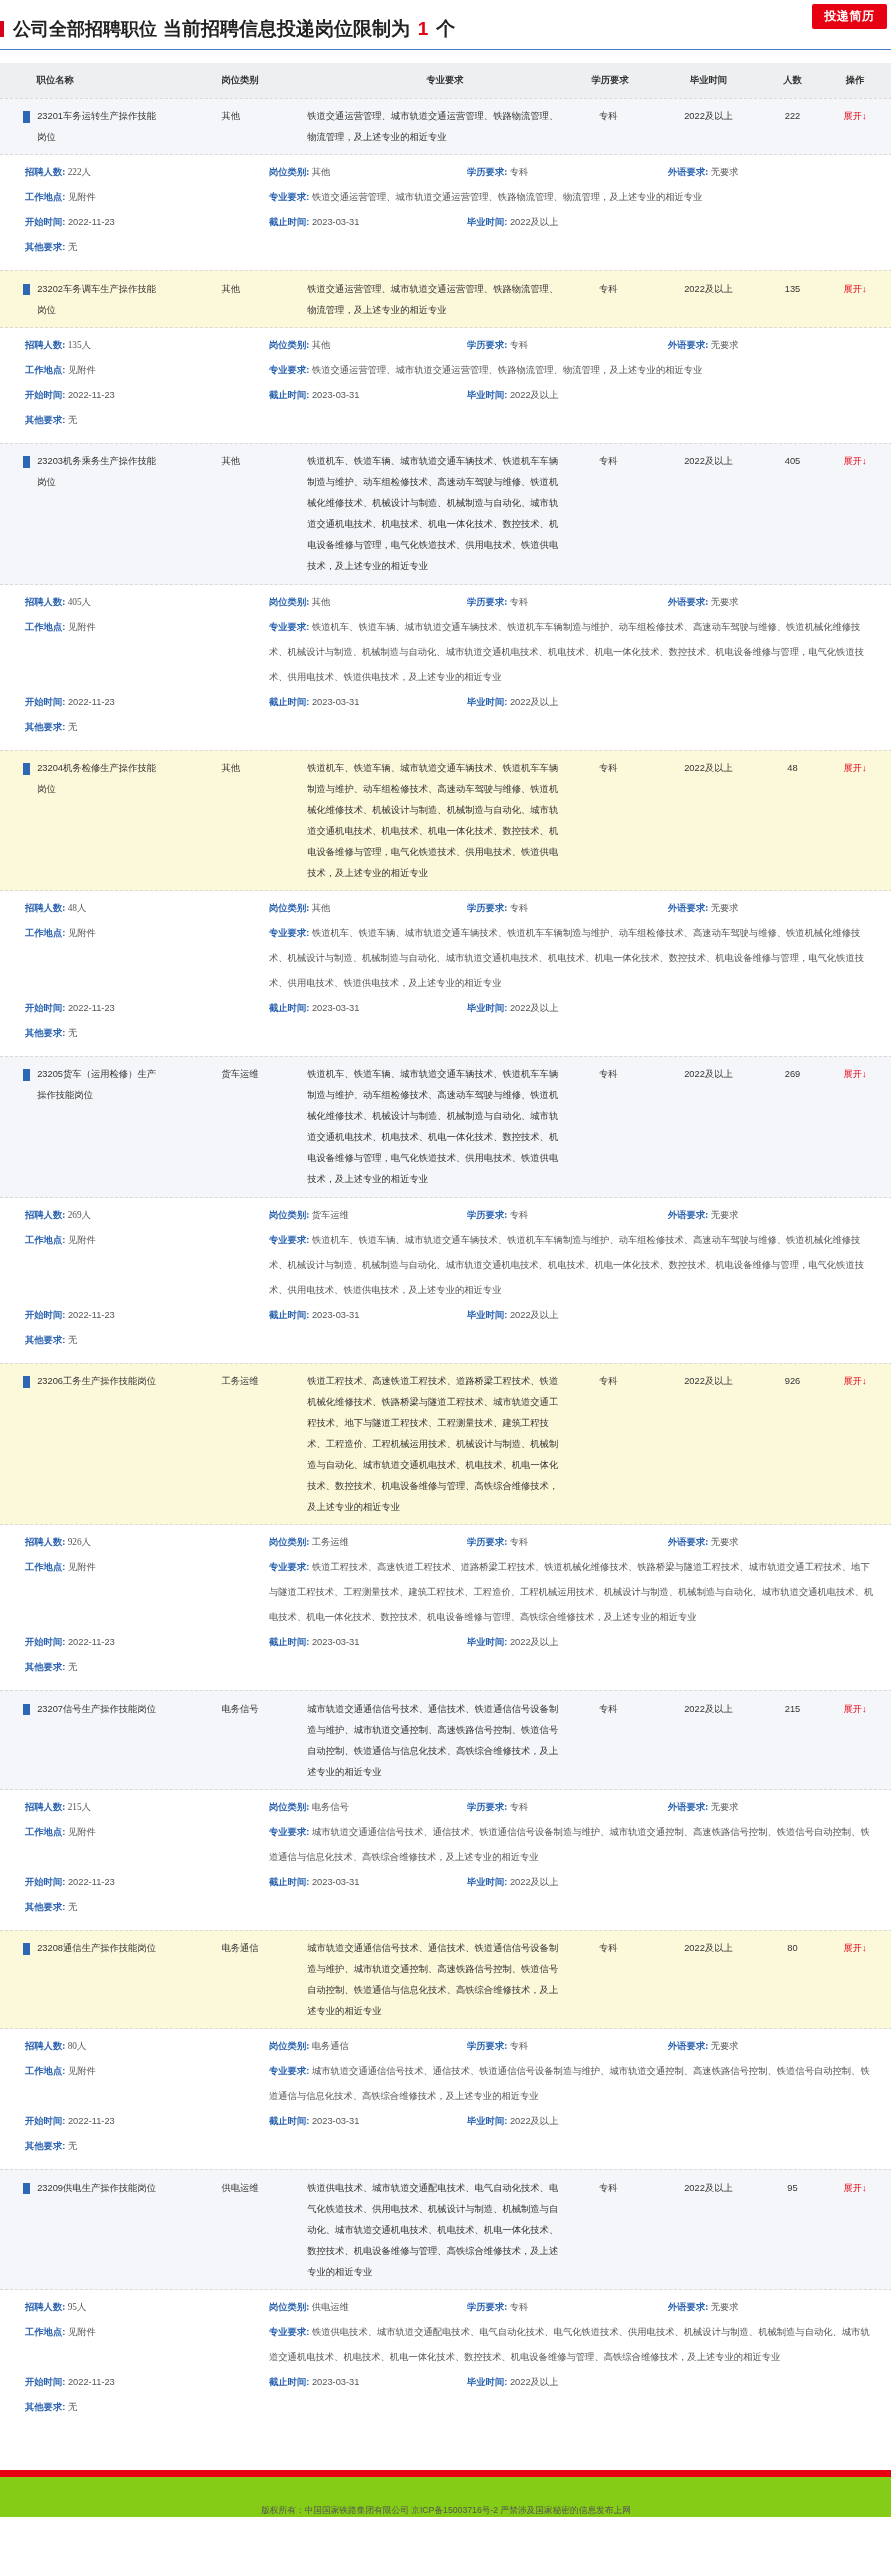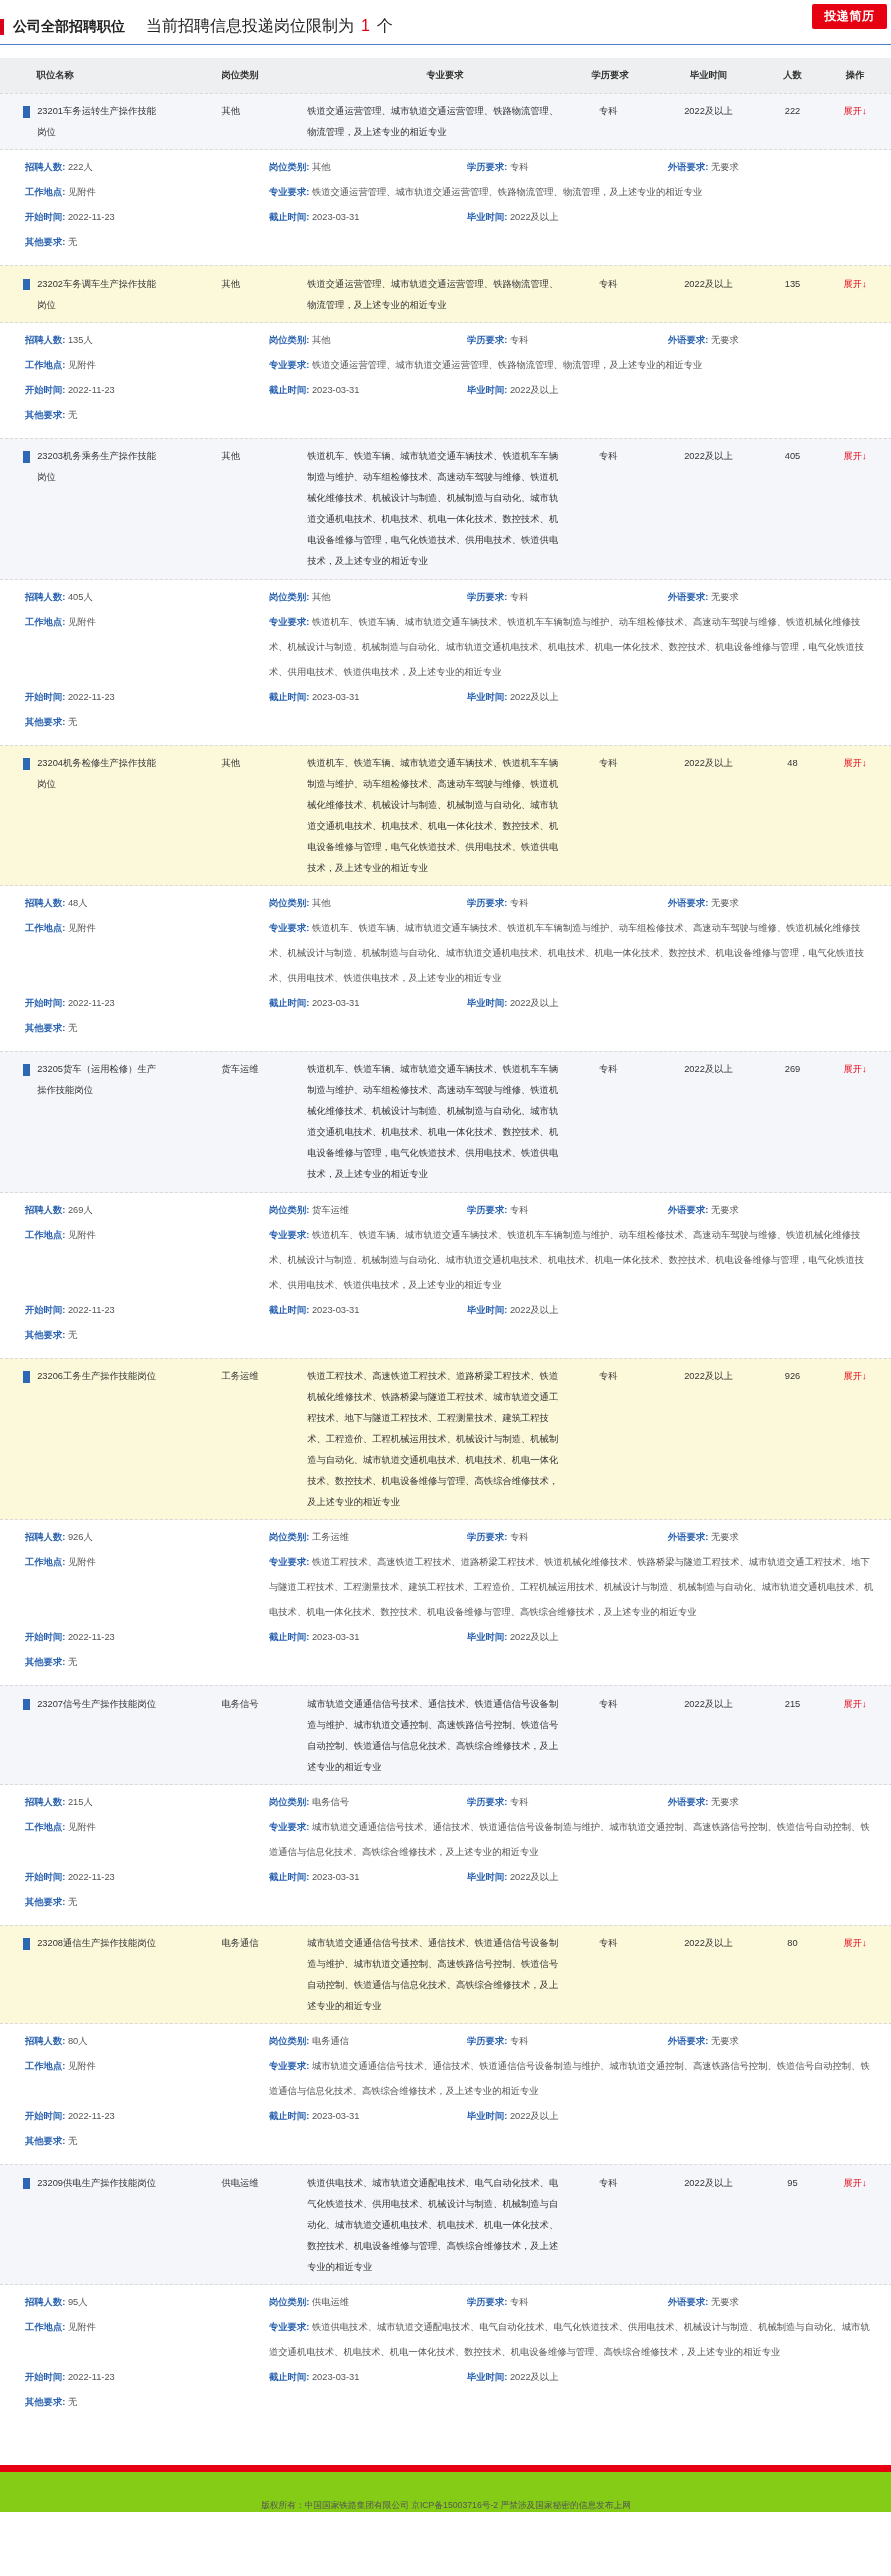--- a/index.html
+++ b/index.html
@@ -21,22 +21,22 @@
   }
   .title-bar {
     border-bottom: 1.9px solid #4a7dc8;
     padding: 0 0 7.4px 0;
     display: flex; align-items: center;
   }
   .red-accent {
     display: inline-block; width: 4.3px; height: 16px;
     background: #d9001b; margin-right: 8.7px; flex: 0 0 auto;
   }
-  .page-title { font-size: 14px; font-weight: bold; color: #222; }
-  .limit-note { font-size: 16px; font-weight: normal; color: #222; margin-left: 21px; }
+  .page-title { font-size: 18px; font-weight: bold; color: #222; }
+  .limit-note { font-size: 19px; font-weight: bold; color: #222; margin-left: 6px; }
   .limit-note .limit-num { color: #e60012; padding: 0 2.5px; }
 
   
   .grid-cols {
     display: grid;
     grid-template-columns: 186px 87px 278px 65px 99px 59px 56px;
     column-gap: 5px;
     padding-left: 23px; padding-right: 10px;
   }
   .thead {
@@ -73,21 +73,21 @@
   .cell-majors { padding-left: 1.2px; padding-right: 22px; color: #333; }
   .cell-edu { padding-left: 10px; }
   .cell-grad { text-align: center; }
   .cell-count { text-align: center; }
   .cell-op { text-align: center; }
   .expand-link { color: #e60012; text-decoration: none; cursor: pointer; }
 
   
   .detail { background: #fff; padding: 5px 0 10px 0; font-size: 9.3px; }
   .drow { padding-left: 25px; padding-right: 18.6px; line-height: 25px; display: grid; }
-  .drow.r1 { grid-template-columns: 244px 198px 201px 1fr; }
+  .drow.r1 { grid-template-columns: 244px 198px 201px 1fr; font-family: Liberation Serif, serif; }
   .drow.r2 { grid-template-columns: 244px 1fr; }
   .drow.r3 { grid-template-columns: 244px 198px 1fr; }
   .drow.r4 { grid-template-columns: 1fr; }
   .dlabel { color: #2b63b0; font-weight: bold; }
   .dval { color: #555; }
   .majors-long { line-height: 25px; }
 
   
   .footer { margin-top: 40px; }
   .footer-redbar { height: 7.4px; background: #e60012; width: 100%; }

